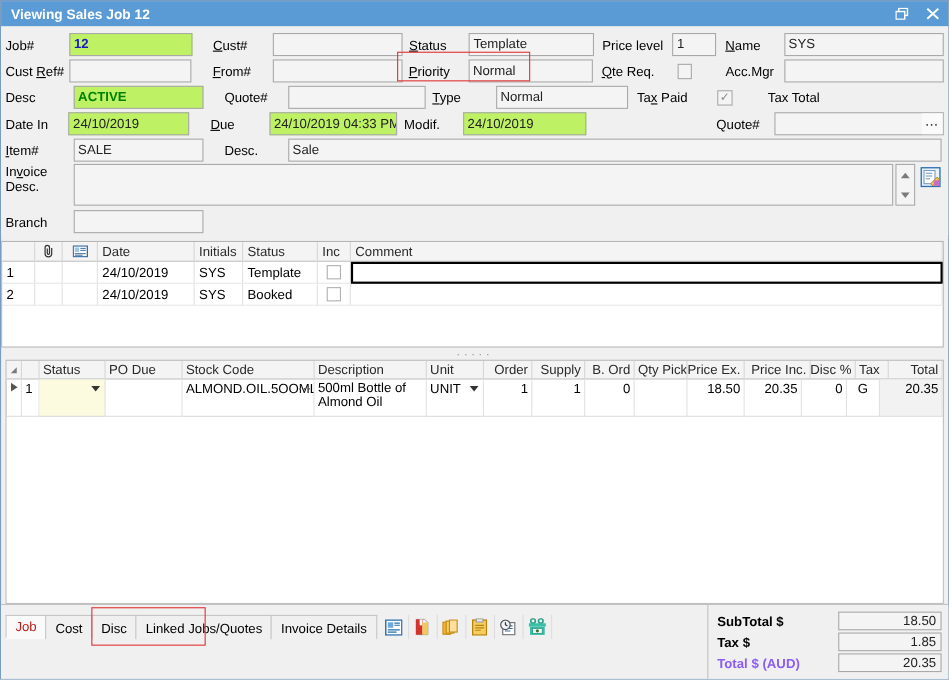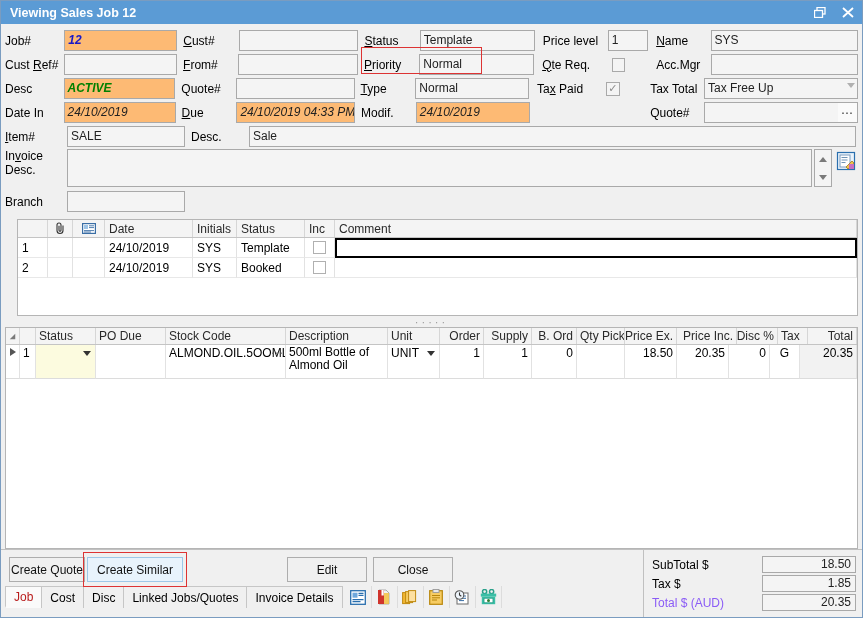--- a/index.html
+++ b/index.html
@@ -24,28 +24,28 @@
             justify-content:center; color:#fff; font-size:13px; }
   .tb-btn svg { display:block; }
 
   
   .form { position:relative; padding:5px 4px 0 4px; flex:0 0 auto; background:#f0f0f0; }
   .frow { display:flex; align-items:center; height:23px; margin-bottom:1px; }
   .lbl { font-size:12px; color:#000; white-space:nowrap; }
   .lbl u { text-decoration:underline; }
   .fi { border:1px solid #a9a9a9; background:#f4f4f4; height:21px; line-height:19px;
         padding:0 3px; font-size:12px; color:#222; overflow:hidden; white-space:nowrap; }
-  .fi.white { background:#fdba74;font-style:italic; }
+  .fi.white { background:#bef264; }
   .fi.bold-blue { color:#1818c8; font-weight:bold; }
   .fi.bold-green { color:#008000; font-weight:bold; }
 
   
   .c1-l { width:62px; }
   .c1-i { width:118px; }
-  .c2-l { width:58px; margin-left:6px; }
+  .c2-l { width:58px; margin-left:19px; }
   .c2-i { width:125px; }
   .c3-l { width:58px; margin-left:6px; }
   .c3-i { width:120px; }
   .c4-l { width:68px; margin-left:8px; }
   .c4-i { width:42px; }
   .c5-l { width:57px; margin-left:8px; }
   .c5-i { width:154px; }
 
   .statusbox { position:absolute; left:360px; top:23px; width:121px; height:27px;
                border:1.5px solid #d33; pointer-events:none; }
@@ -69,21 +69,21 @@
   .spinner { width:18px; height:38px; border:1px solid #a9a9a9; background:#f4f4f4;
              display:flex; flex-direction:column; align-items:center;
              justify-content:space-around; }
   .spinner i { display:block; width:0;height:0;
       border-left:4px solid transparent;border-right:4px solid transparent; }
   .spinner i.up { border-bottom:5px solid #7a7a7a; }
   .spinner i.dn { border-top:5px solid #7a7a7a; }
   .ext-icon { width:22px; height:22px; margin-left:4px; margin-top:2px; }
 
   
-  .grid { border:1px solid #b5b5b5; background:#fff; margin:5px 4px 0 16px; }
+  .grid { border:1px solid #b5b5b5; background:#fff; margin:5px 4px 0 0; }
   .ghead { display:flex; height:18px; background:#f4f4f4; border-bottom:1px solid #c4c4c4;
            font-size:12px; color:#2a2a2a; }
   .gh { border-right:1px solid #d6d6d6; padding:1px 4px; overflow:hidden;
         white-space:nowrap; display:flex; align-items:center; }
   .grow { display:flex; height:20px; font-size:12px; }
   .gc { border-right:1px solid #e2e2e2; border-bottom:1px solid #e8e8e8;
         padding:1px 4px; overflow:hidden; white-space:nowrap;
         display:flex; align-items:center; }
   .gfill { height:37px; }
   .cm-cb { width:13px;height:13px;border:1px solid #b0b0b0;background:#fff; }
@@ -127,21 +127,21 @@
   .tab { height:22px; padding:0 8px; border:1px solid #c6c6c6; border-bottom:none;
          background:#f0f0f0; display:flex; align-items:center; font-size:12px;
          margin-right:-1px; }
   .tab.active { color:#b91c1c; background:#fafafa; border-bottom:2px solid #fafafa; }
   .icons { display:flex; align-items:center; margin-left:4px; }
   .ibtn { width:26px; height:22px; display:flex; align-items:center;
           justify-content:center; border-right:1px solid #dcdcdc; }
   .totals { width:219px; border-left:1px solid #c0c0c0; padding:6px 6px 4px 8px;
             background:#f0f0f0; }
   .trow { display:flex; align-items:center; height:17px; margin-bottom:2px; }
-  .tl { width:110px; font-weight:normal; font-size:12px; }
+  .tl { width:110px; font-weight:bold; font-size:12px; }
   .tl.green { color:#8b5cf6; }
   .tv { flex:1; height:17px; border:1px solid #a9a9a9; background:#f4f4f4;
         text-align:right; padding:0 4px; font-size:12px; line-height:15px; color:#222; }
 </style>
 </head>
 <body>
 
 <div class="window">
 
   <div class="titlebar">
@@ -194,24 +194,20 @@
       <span class="lbl c1-l">Desc</span>
       <span class="fi white c1-i bold-green">ACTIVE</span>
       <span class="lbl c2-l">Quote#</span>
       <span class="fi c2-i"></span>
       <span class="lbl c3-l"><u>T</u>ype</span>
       <span class="fi c3-i">Normal</span>
       <span class="lbl c4-l">Ta<u>x</u> Paid</span>
       <span class="cb">✓</span>
       <span class="lbl" style="width:24px"></span>
       <span class="lbl c5-l">Tax Total</span>
-      <span class="selwrap">
-        <span class="fi c5-i" style="display:block;padding-right:16px">Tax Free Up</span>
-        <span class="arrow"></span>
-      </span>
     </div>
 
     <div class="frow">
       <span class="lbl c1-l">Date In</span>
       <span class="fi white c1-i">24/10/2019</span>
       <span class="lbl c2-l"><u>D</u>ue</span>
       <span class="fi white c2-i">24/10/2019 04:33 PM</span>
       <span class="lbl c3-l">Modif.</span>
       <span class="fi white c3-i">24/10/2019</span>
       <span class="lbl c4-l"></span>
@@ -367,26 +363,20 @@
       <div class="ic r" style="width:41px">0</div>
       <div class="ic c" style="width:30px">G</div>
       <div class="ic r tot" style="flex:1">20.35</div>
     </div>
 
     <div class="ifill"></div>
   </div>
 
   <div class="bottom">
     <div class="btnarea">
-      <div class="btnrow">
-        <div class="btn" style="width:76px">Create Quote</div>
-        <div class="btn hl" style="width:96px;margin-left:2px">Create Similar</div>
-        <div class="btn" style="width:80px;margin-left:104px">Edit</div>
-        <div class="btn" style="width:80px;margin-left:6px">Close</div>
-      </div>
       <div class="hlbox"></div>
       <div class="tabrow">
         <div class="tab active">Job</div>
         <div class="tab">Cost</div>
         <div class="tab">Disc</div>
         <div class="tab">Linked Jobs/Quotes</div>
         <div class="tab">Invoice Details</div>
         <div class="icons">
           <div class="ibtn">
             <svg width="16" height="15" viewBox="0 0 16 15">

